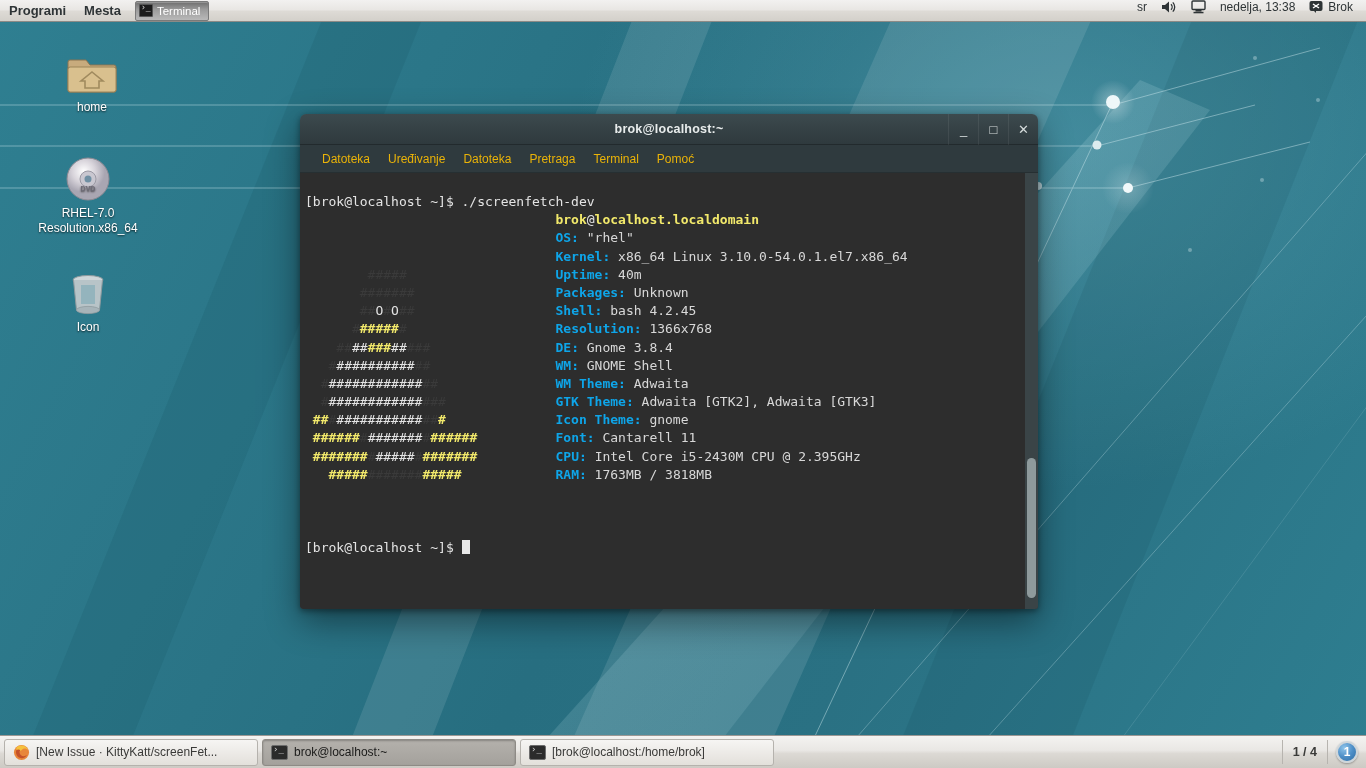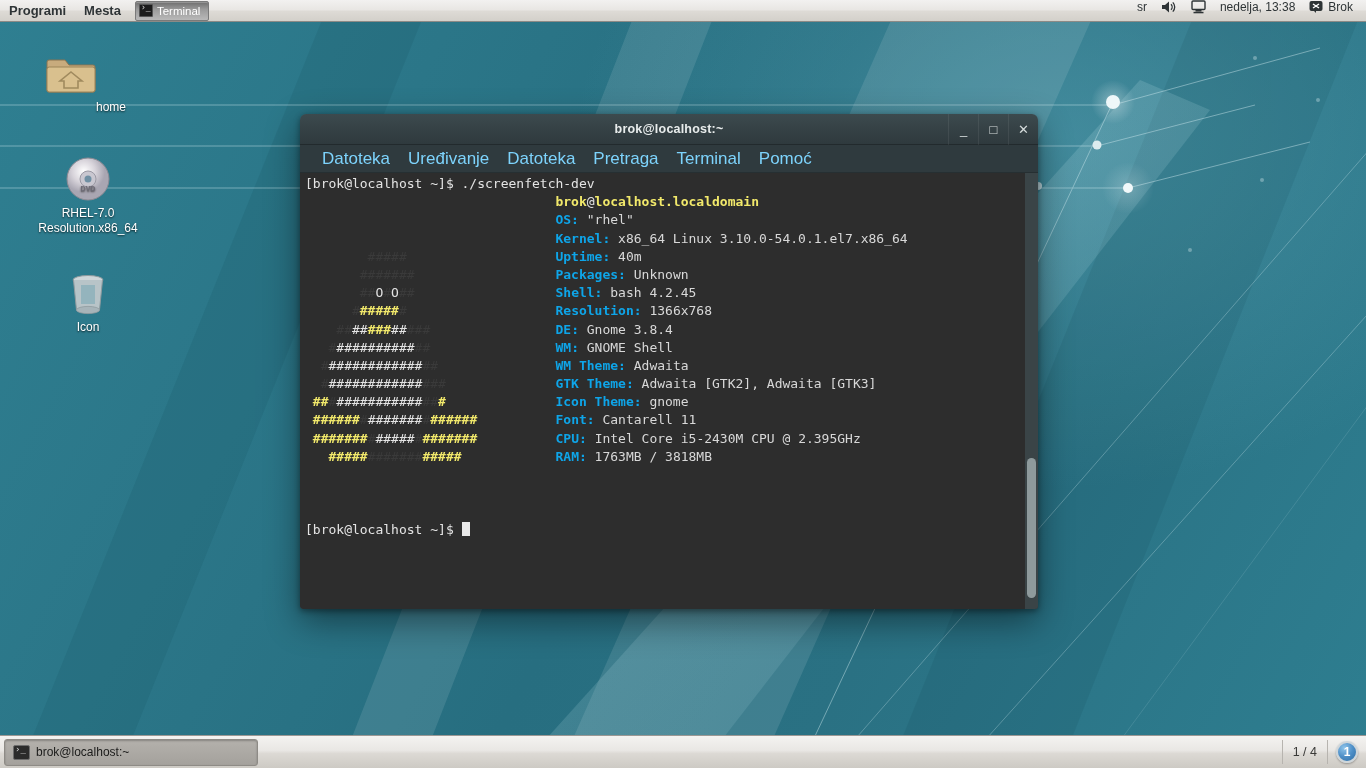--- a/index.html
+++ b/index.html
@@ -92,29 +92,29 @@
     width:30px; height:31px; display:flex; align-items:center; justify-content:center;
     color:#d6dcdc; font-size:13px;
     border-left:1px solid rgba(255,255,255,0.07);
   }
   #menubar {
     height:28px; background:#2f3a3e;
     display:flex; align-items:center; padding-left:14px;
     border-bottom:1px solid #262f32;
   }
   .menu-item {
-    font-size:17px; color:#7dd3fc; padding:2px 8px; margin-right:2px;
+    font-size:12px; color:#eab308; padding:2px 8px; margin-right:2px;
     border-radius:2px;
   }
   #term-body {
     position:relative;
     height:436px; background:#2d2d2d;
     font-family:"DejaVu Sans Mono", monospace;
     font-size:13px; line-height:18.2px;
-    padding:2px 0 0 5px;
+    padding:20px 0 0 5px;
     color:#d8d8d8;
     overflow:hidden;
   }
   #term-content { position:relative; white-space:pre; }
   .ln { height:18.2px; white-space:pre; }
   .c-white  { color:#e4e4e4; }
   .c-yellow { color:#f2e96b; font-weight:bold; }
   .c-grey   { color:#3a3a3a; }
   .c-label  { color:#0ea5e9; font-weight:bold; }
   .c-val    { color:#d8d8d8; }
@@ -151,21 +151,21 @@
     background:linear-gradient(to bottom,#b4b1ac,#a4a19c);
     border-color:#8e8b86;
     color:#1b1b1a;
     box-shadow:inset 0 1px 2px rgba(0,0,0,0.25);
   }
   .tb-label { overflow:hidden; text-overflow:ellipsis; }
   #taskbar-right { margin-left:auto; display:flex; align-items:center; gap:8px; padding-right:6px; }
   #workspace-count {
     font-size:12.5px; color:#3a3a38; padding:0 10px;
     border-left:1px solid #b7b4af; border-right:1px solid #b7b4af;
-    height:24px; display:flex; align-items:center;
+    height:24px; display:flex; align-items:center;font-weight:bold;
   }
   #ws-badge {
     width:22px; height:22px; border-radius:50%;
     background:radial-gradient(circle at 35% 28%,#8fc4ea 0%,#4f90c8 48%,#2e6ca3 100%);
     border:2px solid #cfd6da;
     color:#ffffff; font-size:12px; font-weight:bold;
     display:flex; align-items:center; justify-content:center;
     box-shadow:0 1px 2px rgba(0,0,0,0.3);
   }
   .ff-icon { width:17px; height:17px; flex:0 0 auto; }
@@ -266,21 +266,21 @@
       <svg class="icon-svg" width="14" height="13" viewBox="0 0 14 13">
         <rect x="0.5" y="1" width="13" height="10" rx="2" fill="#2e3436"></rect>
         <path d="M4 10 L7 13 L7 10 z" fill="#2e3436"></path>
         <path d="M4 4 L10 8 M10 4 L4 8" stroke="#ffffff" stroke-width="1.5"></path>
       </svg>
       <span>Brok</span>
     </div>
   </div>
 </div>
 
-<div class="desk-icon" style="left:16px; top:44px;text-align:right;">
+<div class="desk-icon" style="left:37px; top:44px;">
   <div class="glyph">
     <svg width="50" height="45" viewBox="0 0 50 45">
       <path d="M3 9 h16 l4 5 h24 a2 2 0 0 1 2 2 v23 a2 2 0 0 1 -2 2 H3 a2 2 0 0 1 -2 -2 V11 a2 2 0 0 1 2 -2 z" fill="#c8ab7d" stroke="#8a7450" stroke-width="1"></path>
       <path d="M3 16 h44 a2 2 0 0 1 2 2 v21 a2 2 0 0 1 -2 2 H3 a2 2 0 0 1 -2 -2 V18 a2 2 0 0 1 2 -2 z" fill="#ddc characters"></path>
       <path d="M3 16 h44 a2 2 0 0 1 2 2 v21 a2 2 0 0 1 -2 2 H3 a2 2 0 0 1 -2 -2 V18 a2 2 0 0 1 2 -2 z" fill="#d9c08e" stroke="#9c8459" stroke-width="1"></path>
       <path d="M25 21 L36 30 h-4 v7 h-14 v-7 h-4 z" fill="none" stroke="#a08a5e" stroke-width="1.6"></path>
     </svg>
   </div>
   <div class="lbl">home</div>
 </div>
@@ -342,24 +342,36 @@
   <div id="term-body">
     <div id="term-content"><div class="ln"><span class="c-white">[brok@localhost ~]$ </span><span class="c-white">./screenfetch-dev</span></div><div class="ln"><span class="">                                </span><span class="c-yellow">brok</span><span class="c-white">@</span><span class="c-yellow">localhost.localdomain</span></div><div class="ln"><span class="">                                </span><span class="c-label">OS:</span><span class="c-val"> "rhel"</span></div><div class="ln"><span class="">                                </span><span class="c-label">Kernel:</span><span class="c-val"> x86_64 Linux 3.10.0-54.0.1.el7.x86_64</span></div><div class="ln"><span class=""> </span><span class="c-grey">       #####</span><span class="">                   </span><span class="c-label">Uptime:</span><span class="c-val"> 40m</span></div><div class="ln"><span class=""> </span><span class="c-grey">      #######</span><span class="">                  </span><span class="c-label">Packages:</span><span class="c-val"> Unknown</span></div><div class="ln"><span class=""> </span><span class="c-grey">      ##</span><span class="c-white">O</span><span class="c-grey">#</span><span class="c-white">O</span><span class="c-grey">##</span><span class="">                  </span><span class="c-label">Shell:</span><span class="c-val"> bash 4.2.45</span></div><div class="ln"><span class=""> </span><span class="c-grey">     #</span><span class="c-yellow">#####</span><span class="c-grey">#</span><span class="">                   </span><span class="c-label">Resolution:</span><span class="c-val"> 1366x768</span></div><div class="ln"><span class=""> </span><span class="c-grey">   #</span><span class="c-grey">#</span><span class="c-white">##</span><span class="c-yellow">###</span><span class="c-white">##</span><span class="c-grey">#</span><span class="c-grey">##</span><span class="">                </span><span class="c-label">DE:</span><span class="c-val"> Gnome 3.8.4</span></div><div class="ln"><span class=""> </span><span class="c-grey">  #</span><span class="c-white">##########</span><span class="c-grey">##</span><span class="">                </span><span class="c-label">WM:</span><span class="c-val"> GNOME Shell</span></div><div class="ln"><span class=""> </span><span class="c-grey"> #</span><span class="c-white">############</span><span class="c-grey">##</span><span class="">               </span><span class="c-label">WM Theme:</span><span class="c-val"> Adwaita</span></div><div class="ln"><span class=""> </span><span class="c-grey"> #</span><span class="c-white">############</span><span class="c-grey">###</span><span class="">              </span><span class="c-label">GTK Theme:</span><span class="c-val"> Adwaita [GTK2], Adwaita [GTK3]</span></div><div class="ln"><span class=""> </span><span class="c-yellow">##</span><span class="c-grey">#</span><span class="c-white">###########</span><span class="c-grey">##</span><span class="c-yellow">#</span><span class="">              </span><span class="c-label">Icon Theme:</span><span class="c-val"> gnome</span></div><div class="ln"><span class=""> </span><span class="c-yellow">######</span><span class="c-grey">#</span><span class="c-white">#######</span><span class="c-grey">#</span><span class="c-yellow">######</span><span class="">          </span><span class="c-label">Font:</span><span class="c-val"> Cantarell 11</span></div><div class="ln"><span class=""> </span><span class="c-yellow">#######</span><span class="c-grey">#</span><span class="c-white">#####</span><span class="c-grey">#</span><span class="c-yellow">#######</span><span class="">          </span><span class="c-label">CPU:</span><span class="c-val"> Intel Core i5-2430M CPU @ 2.395GHz</span></div><div class="ln"><span class=""> </span><span class="c-yellow">  #####</span><span class="c-grey">#######</span><span class="c-yellow">#####</span><span class="">            </span><span class="c-label">RAM:</span><span class="c-val"> 1763MB / 3818MB</span></div><div class="ln"></div><div class="ln"></div><div class="ln"></div><div class="ln"><span class="c-white">[brok@localhost ~]$ </span><span class="cursor"></span></div></div>
     <div id="term-scrollbar">
       <div id="term-scroll-thumb"></div>
     </div>
   </div>
 </div>
 
 <div id="taskbar">
 
+  <div class="tb-btn">
+    <svg class="ff-icon" viewBox="0 0 18 18">
+      <circle cx="9" cy="9" r="8" fill="#e8863a"></circle>
+      <path d="M9 1.5 a7.5 7.5 0 0 1 7 5 c-2-2.5-5-2-6.5-0.5 C7.5 8 6 8.2 4.5 7 C3 5.8 3.2 3.6 4.8 2.7 A7.4 7.4 0 0 1 9 1.5z" fill="#f5c13d"></path>
+      <path d="M3.5 6.5 c-1 3 0.4 6.6 3.5 8 c3 1.3 6.4 0 7.8-2.8 c-2 1.6-4.6 1.6-6.3 0.2 C6.6 10.4 6.4 7.8 7.8 6.4 C6.5 5.6 4.6 5.5 3.5 6.5z" fill="#c4522a"></path>
+    </svg>
+    <span class="tb-label">[New Issue · KittyKatt/screenFet...</span>
+  </div>
 
   <div class="tb-btn active">
     <span class="tb-term-icon"></span>
     <span class="tb-label">brok@localhost:~</span>
   </div>
 
+  <div class="tb-btn">
+    <span class="tb-term-icon"></span>
+    <span class="tb-label">[brok@localhost:/home/brok]</span>
+  </div>
 
   <div id="taskbar-right">
     <div id="workspace-count">1 / 4</div>
     <div id="ws-badge">1</div>
   </div>
 </div>
 
 </body></html>

